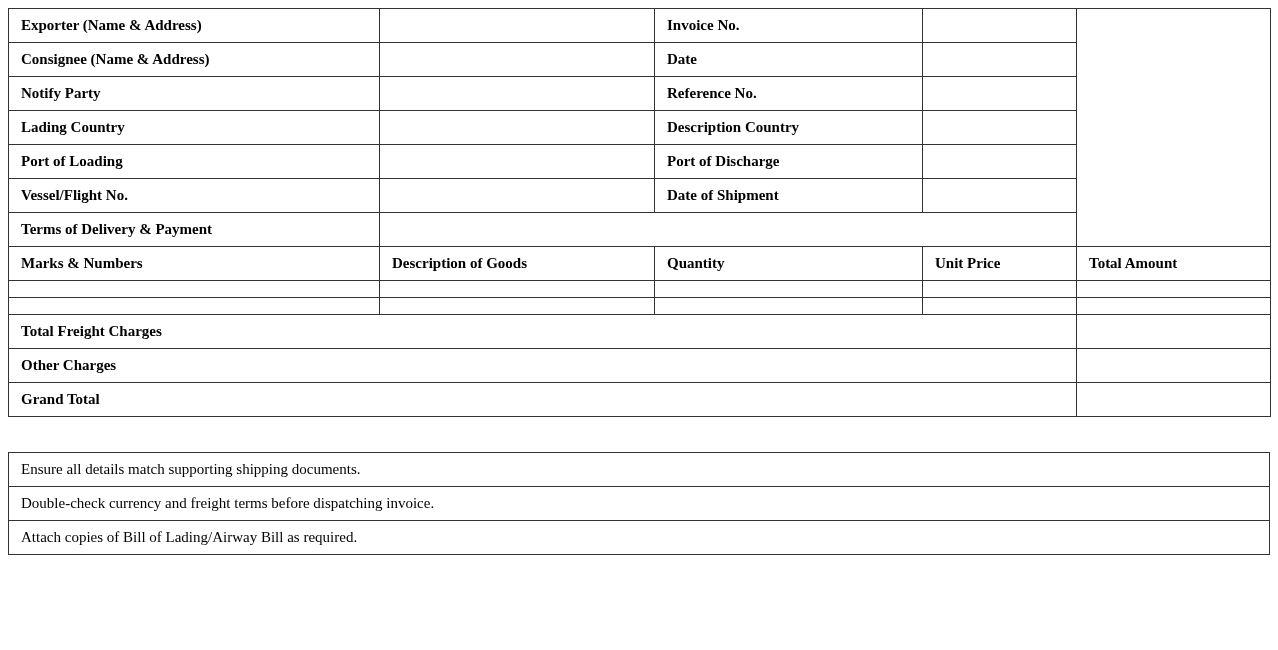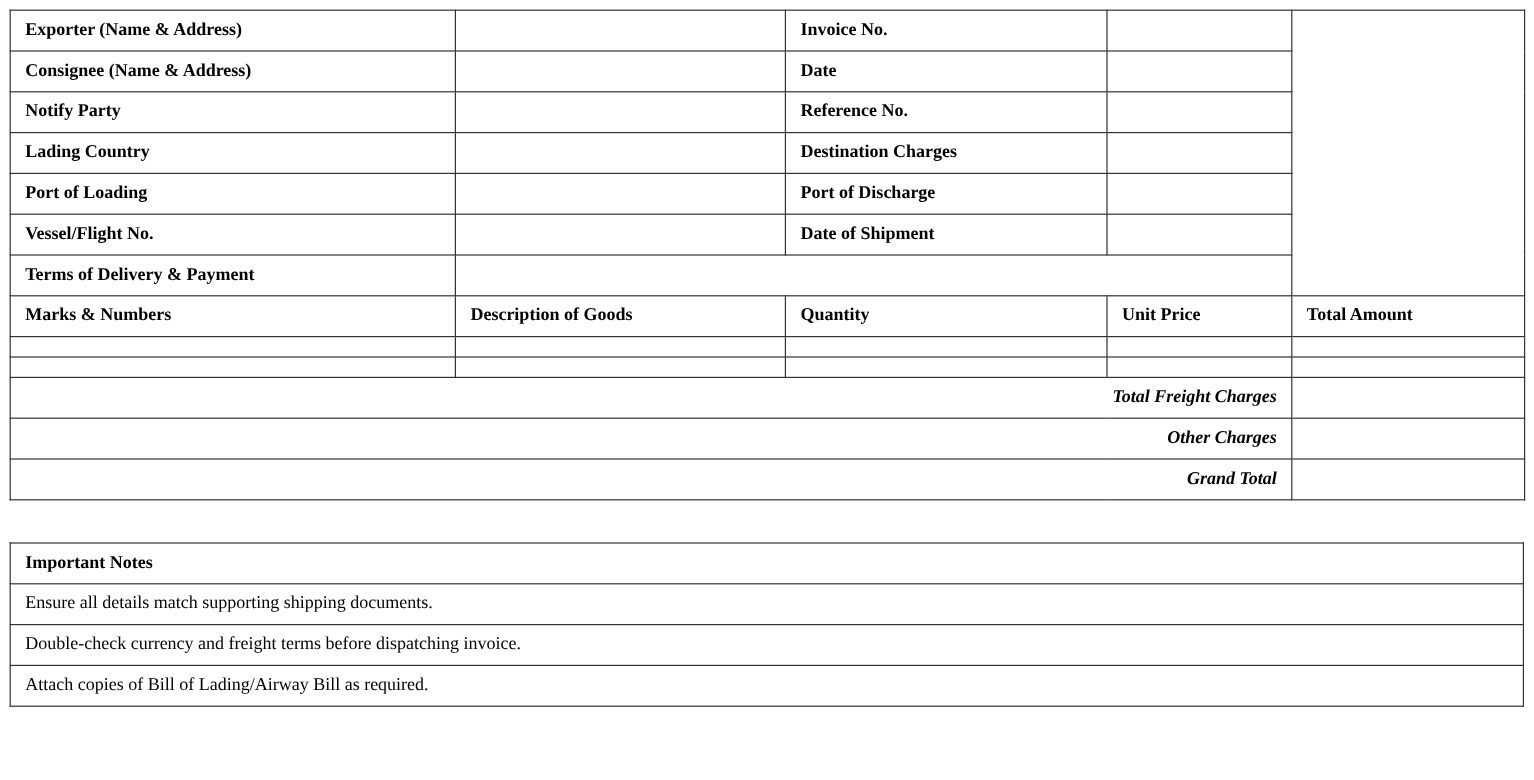--- a/index.html
+++ b/index.html
@@ -1,20 +1,20 @@
 <!DOCTYPE html>
 <html><head>
 <meta charset="utf-8">
 <style>
   html, body { margin: 0; padding: 0; background: #ffffff; }
   body { width: 1278px; height: 650px; position: relative; font-family: "Liberation Serif", serif; font-size: 15px; color: #000; }
   table { border-collapse: collapse; position: absolute; left: 8px; width: 1262px; table-layout: fixed; }
   td { border: 1px solid #333333; padding: 0 12px; height: 34px; vertical-align: middle; box-sizing: border-box; margin-left: 16px; }
   td.b { font-weight: bold; }
-  td.r { text-align: right; font-style: italic; }
+  td.r { text-align: left; }
   tr.item td { height: 17px; padding: 0; }
   #main { top: 8px; }
   #notes { top: 452px; }
 </style>
 </head>
 <body>
 
 <table id="main">
   <colgroup>
     <col style="width:371px">
@@ -39,21 +39,21 @@
   </tr>
   <tr>
     <td class="b">Notify Party</td>
     <td></td>
     <td class="b">Reference No.</td>
     <td></td>
   </tr>
   <tr>
     <td class="b">Lading Country</td>
     <td></td>
-    <td class="b">Destination Charges</td>
+    <td class="b">Description Country</td>
     <td></td>
   </tr>
   <tr>
     <td class="b">Port of Loading</td>
     <td></td>
     <td class="b">Port of Discharge</td>
     <td></td>
   </tr>
   <tr>
     <td class="b">Vessel/Flight No.</td>
@@ -96,23 +96,20 @@
   </tr>
   <tr>
     <td colspan="4" class="b r">Grand Total</td>
     <td></td>
   </tr>
 </tbody>
   </table>
 
 <table id="notes">
   <tbody>
-      <tr>
-        <td class="b">Important Notes</td>
-      </tr>
   <tr>
         <td>Ensure all details match supporting shipping documents.</td>
       </tr>
   <tr>
         <td>Double-check currency and freight terms before dispatching invoice.</td>
       </tr>
   <tr>
         <td>Attach copies of Bill of Lading/Airway Bill as required.</td>
       </tr>
 </tbody>

